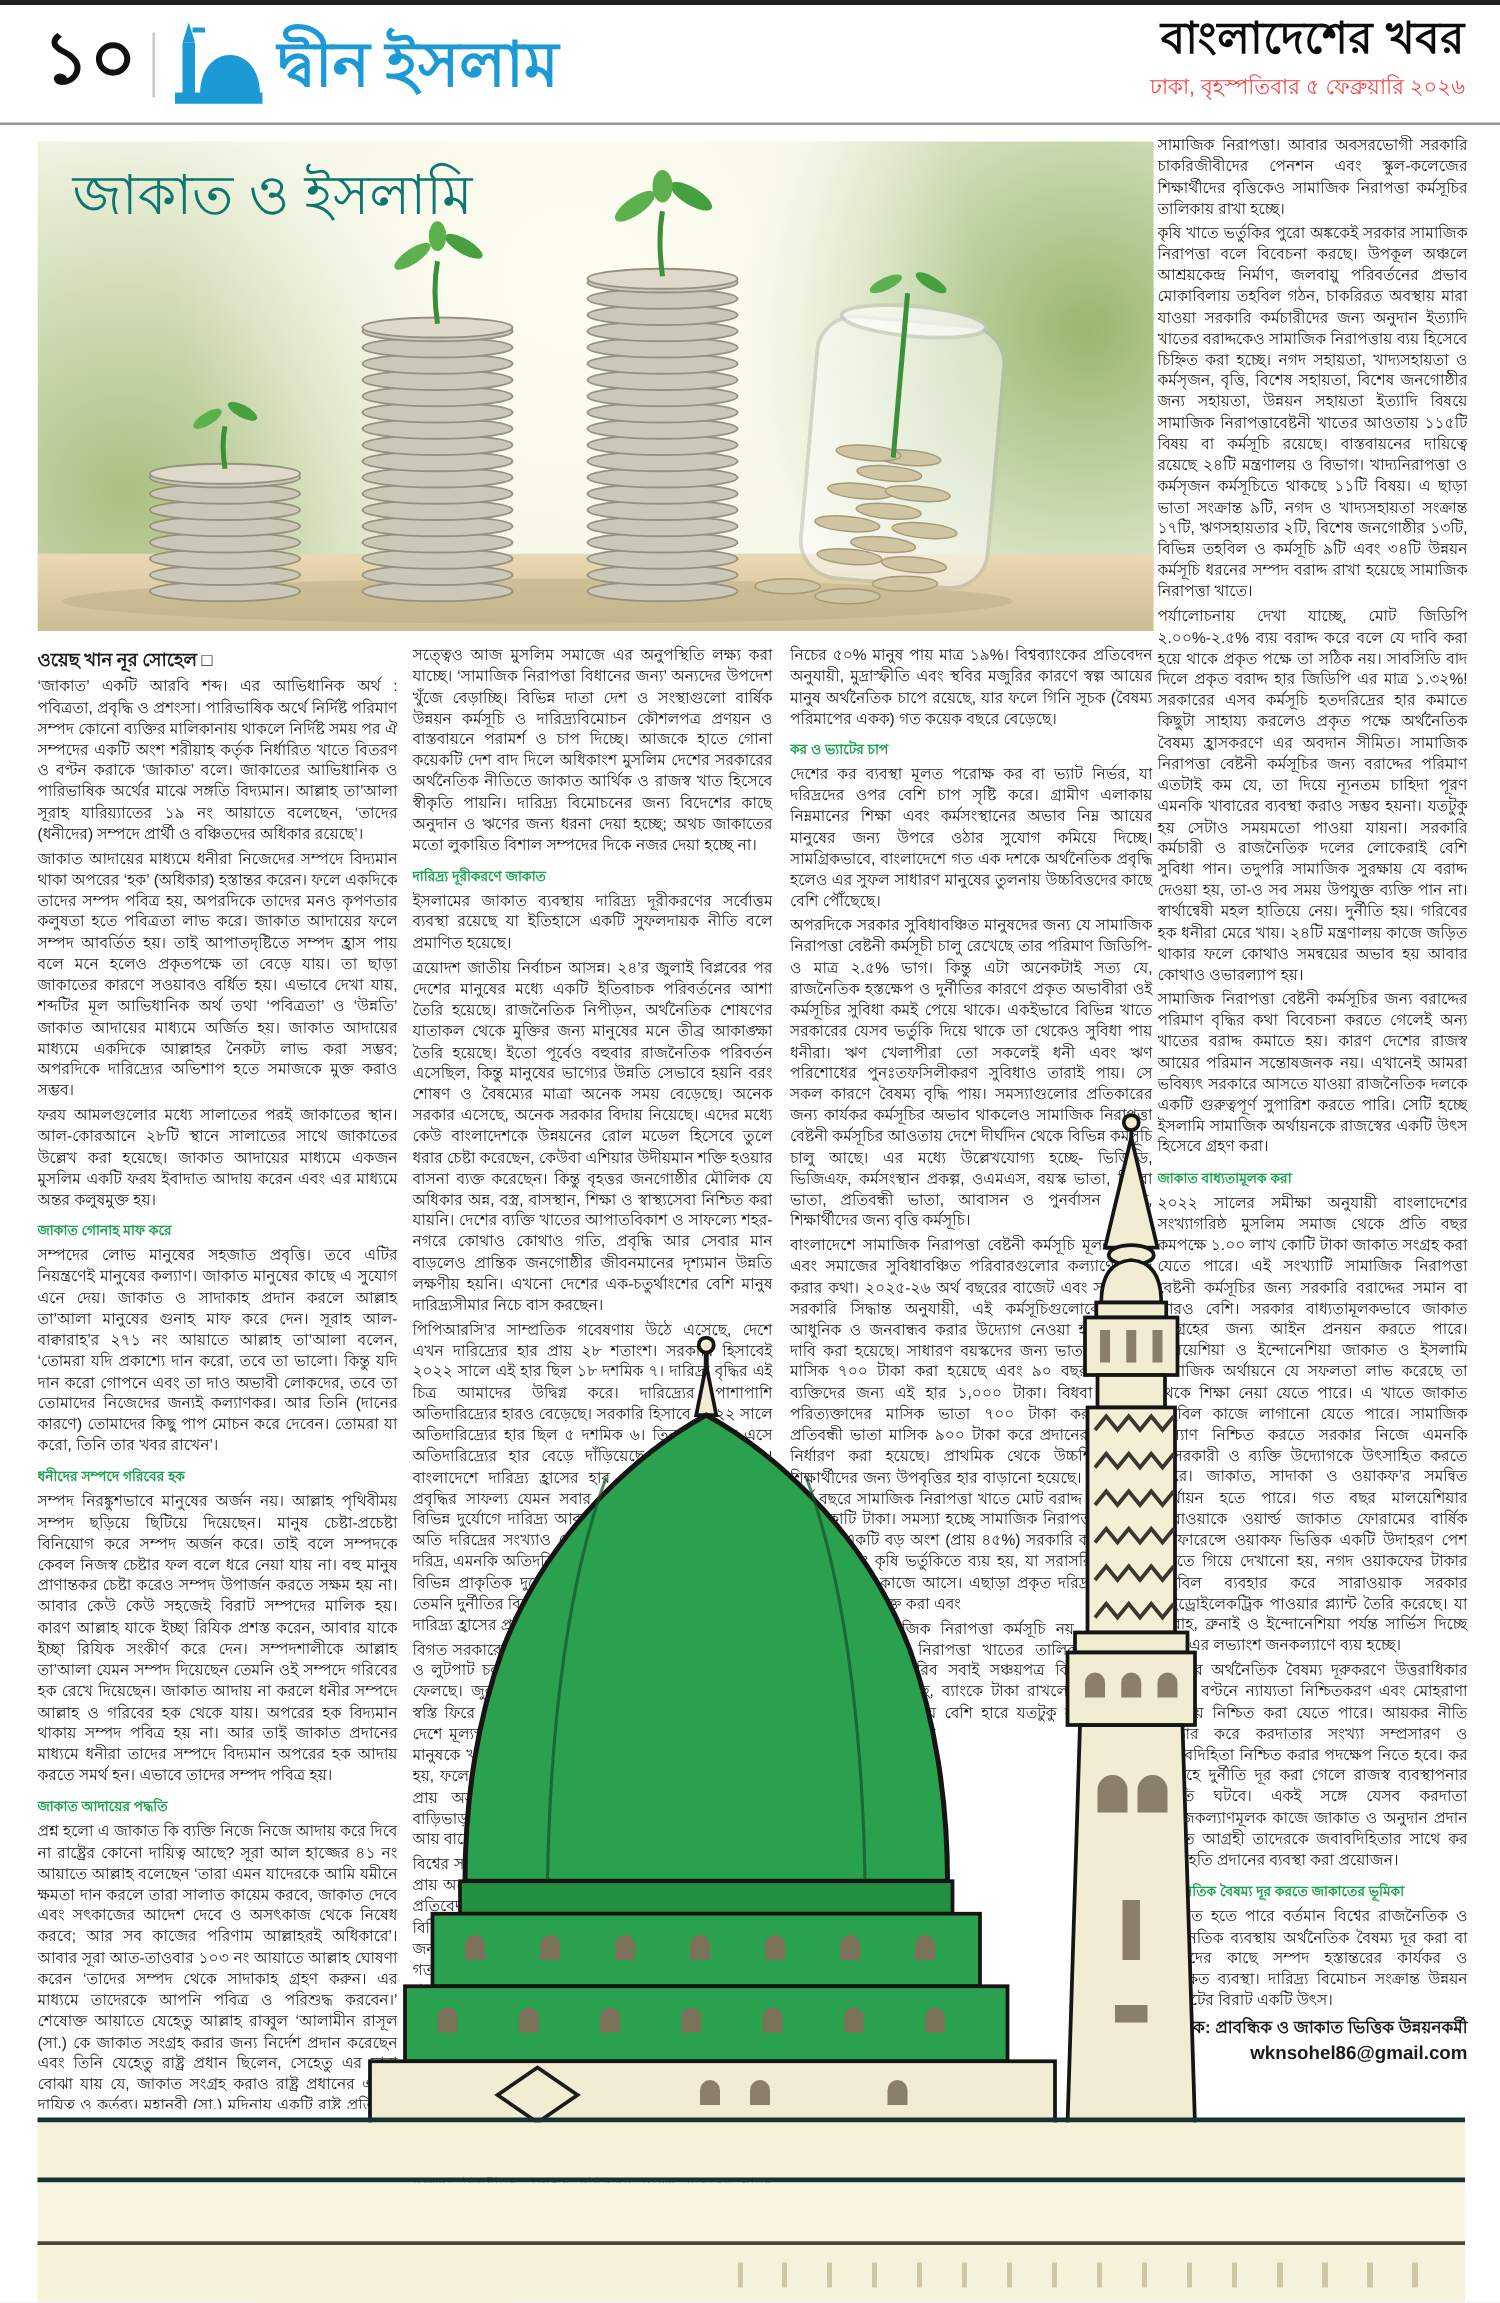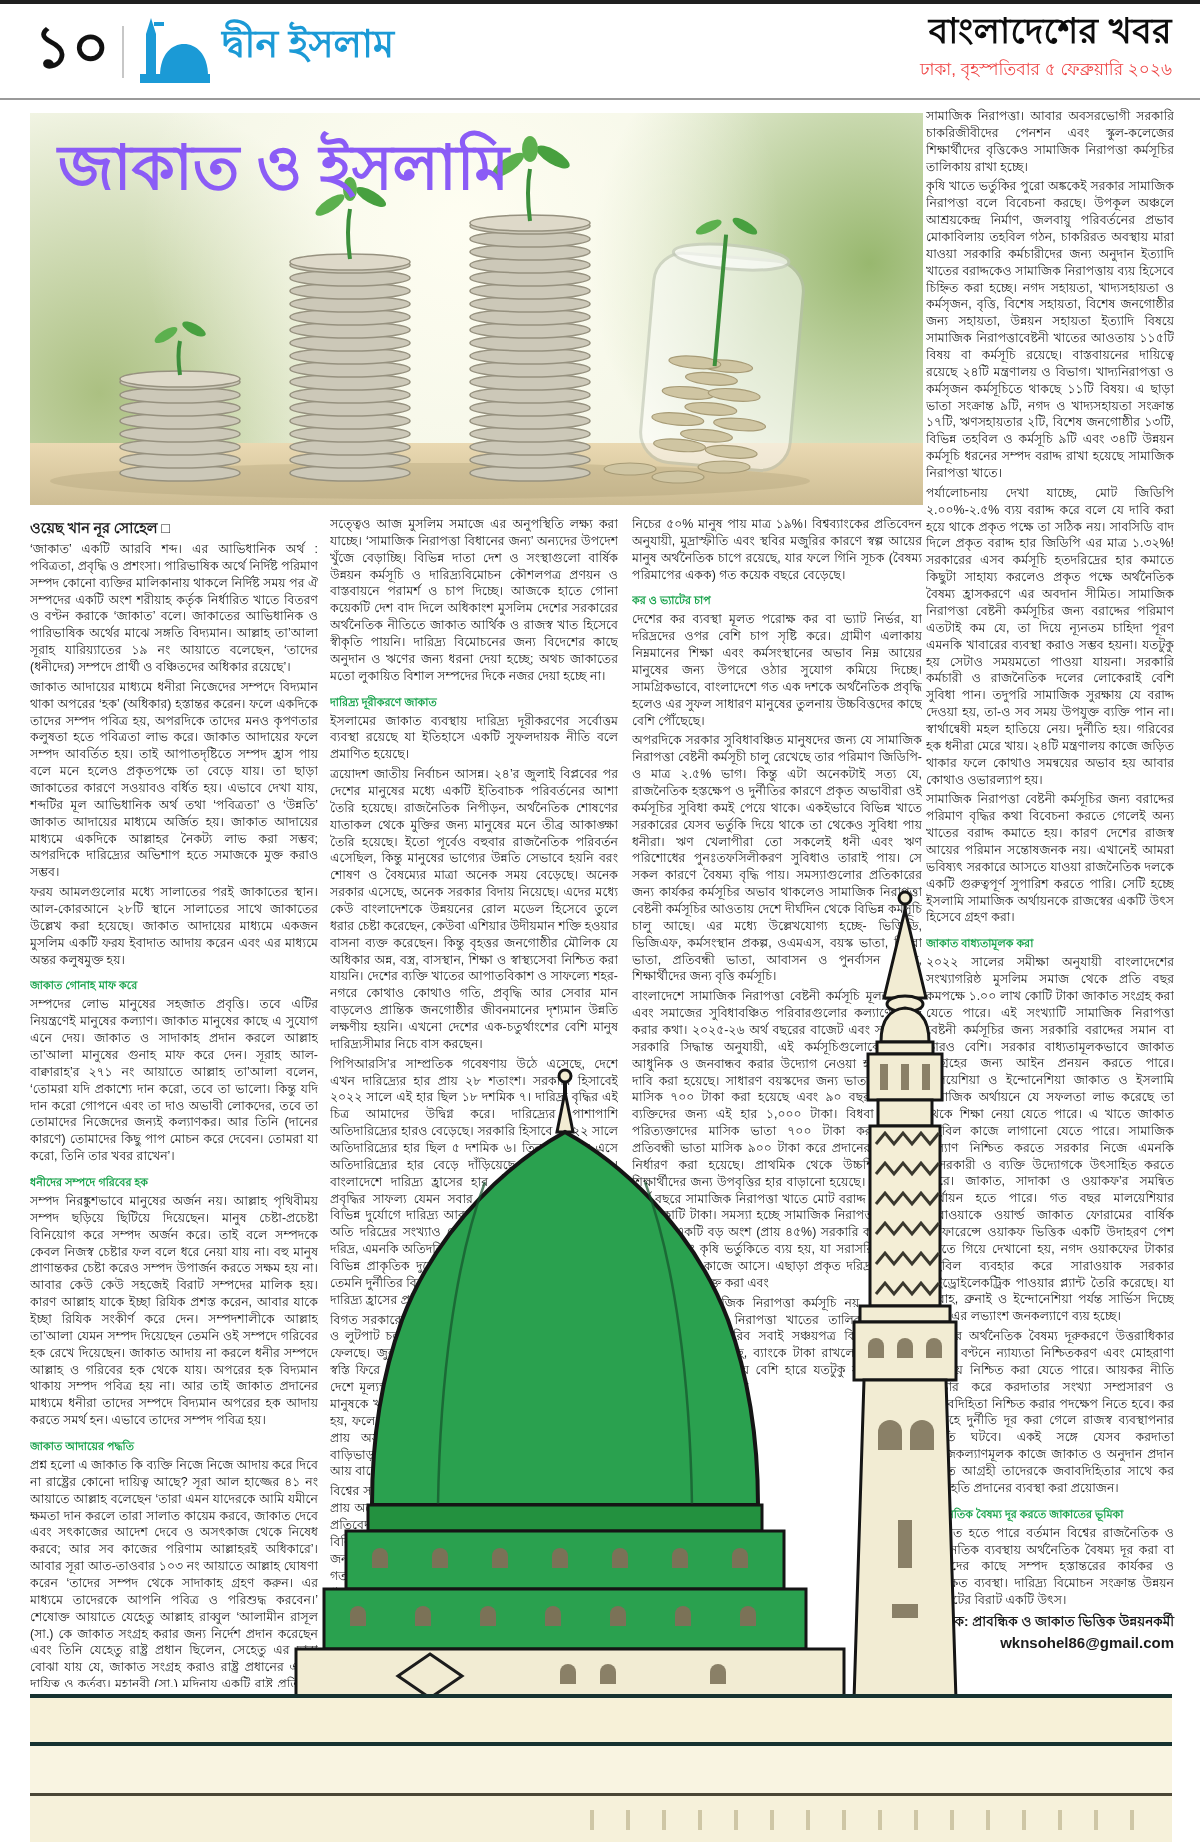--- a/index.html
+++ b/index.html
@@ -3,30 +3,30 @@
 <meta charset="utf-8">
 <style>
   html,body{margin:0;padding:0;background:#e8e8e8;}
   #page{position:relative;width:1200px;height:1842px;background:#ffffff;overflow:hidden;
         font-family:"Liberation Sans", sans-serif;color:#1c1c1c;}
   .topline{position:absolute;left:0;top:0;width:1200px;height:4px;background:#1f1f1f;}
   
   .pageno{position:absolute;left:34px;top:18px;font-size:58px;font-weight:bold;color:#111;line-height:1;}
   .vdiv{position:absolute;left:122px;top:26px;width:2px;height:52px;background:#c7c7c7;}
   .logo{position:absolute;left:138px;top:14px;width:74px;height:74px;}
-  .section{position:absolute;left:222px;top:22px;font-size:38px;font-weight:bold;color:#1b9ad6;line-height:1.2;}
+  .section{position:absolute;left:222px;top:22px;font-size:50px;font-weight:bold;color:#1b9ad6;line-height:1.2;font-family:Liberation Serif, serif;}
   .h-right{position:absolute;right:28px;top:12px;text-align:right;}
   .masthead{font-size:35px;font-weight:900;color:#0c0c0c;letter-spacing:.5px;line-height:1.1;}
   .dateline{font-size:17px;color:#ef4444;margin-top:5px;}
   .rule{position:absolute;left:0;top:98px;width:1200px;height:2px;background:#9a9a9a;}
   
   .photo{position:absolute;left:30px;top:113px;width:893px;height:392px;overflow:hidden;}
   .photo svg{position:absolute;left:0;top:0;}
-  .headline{position:absolute;left:28px;top:18px;z-index:2;font-size:62px;font-weight:700;
-            color:#8b5cf6;line-height:1.2;letter-spacing:0;}
+  .headline{position:absolute;left:28px;top:18px;z-index:2;font-size:44px;font-weight:400;
+            color:#0f766e;line-height:1.2;letter-spacing:0;}
   
   .byline{position:absolute;left:30px;top:517px;width:287px;font-size:14.5px;font-weight:bold;z-index:1;font-family:Liberation Serif, serif;}
   .col{position:absolute;overflow:hidden;font-size:12.4px;line-height:1.36;text-align:justify;z-index:1;}
   .col .para{margin:0 0 3px 0;}
   .col .subhead{color:#18a24b;font-weight:bold;font-size:11px;margin:10px 0 3px 0;text-align:left;}
   .col1{left:30px;top:541px;width:288px;height:1146px;}
   .col2{left:330px;top:516px;width:288px;height:1248px;}
   .col3{left:632px;top:516px;width:290px;height:1042px;}
   .col4{left:926px;top:108px;width:248px;height:1496px;}
   .credit{position:absolute;left:926px;top:1612px;width:248px;text-align:right;z-index:1;

